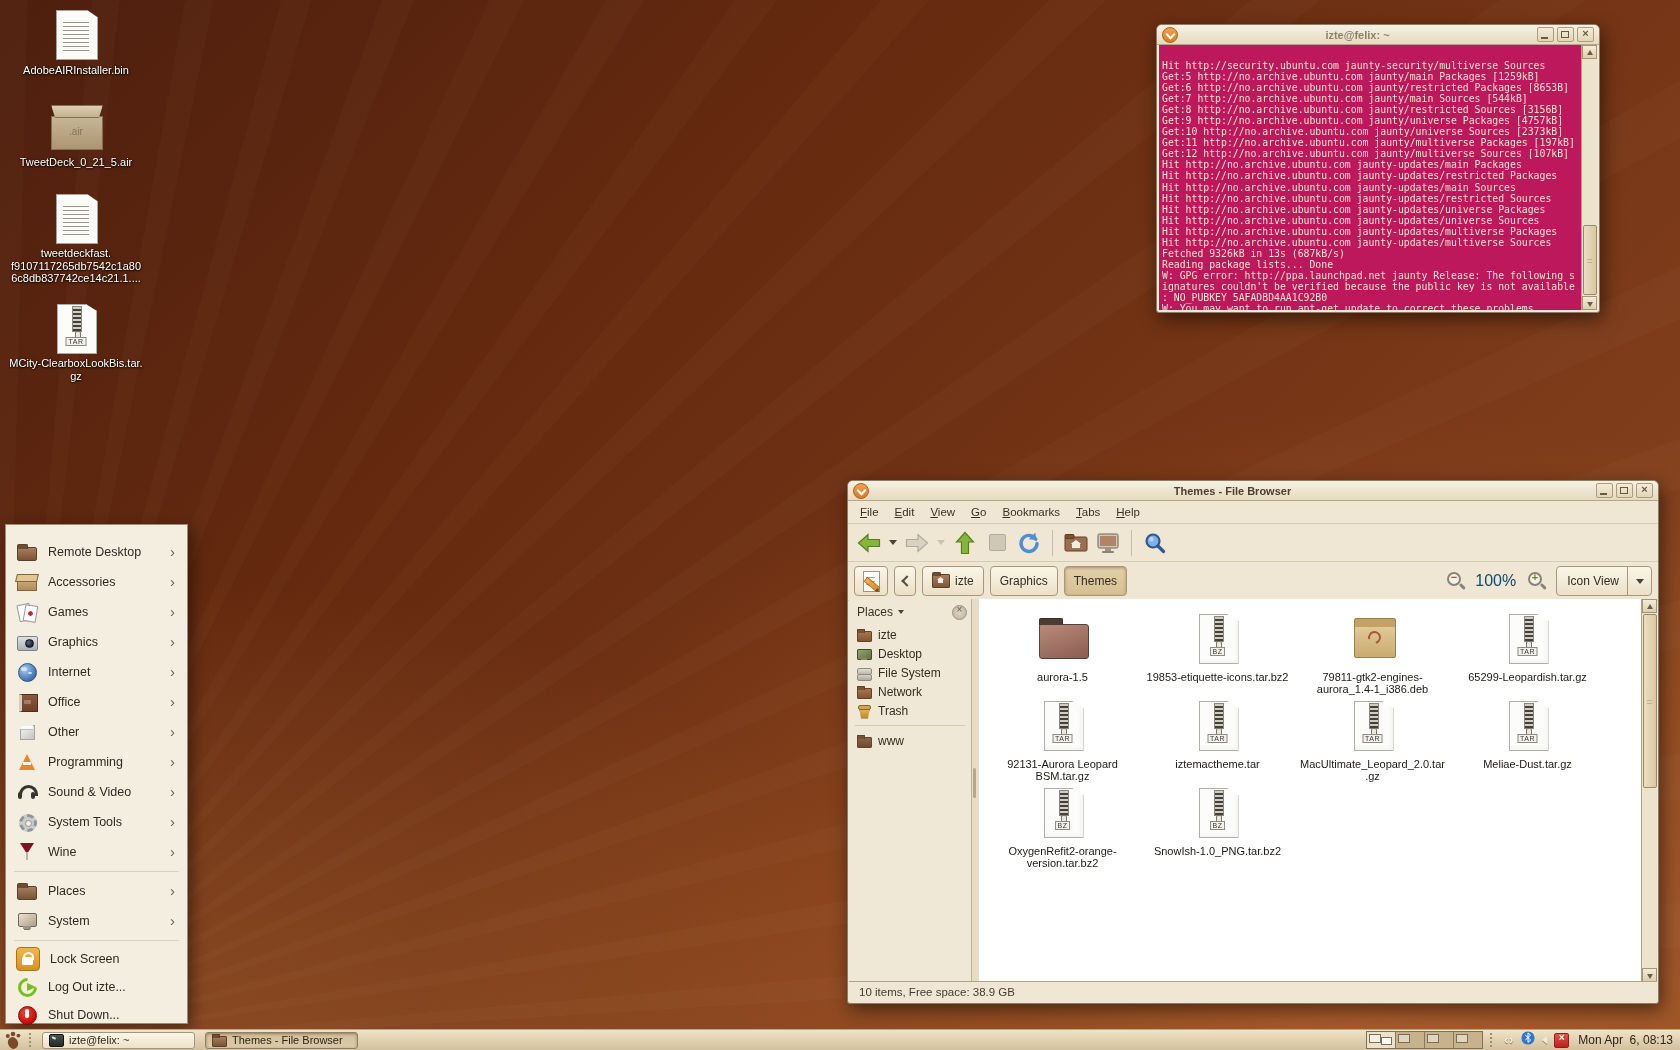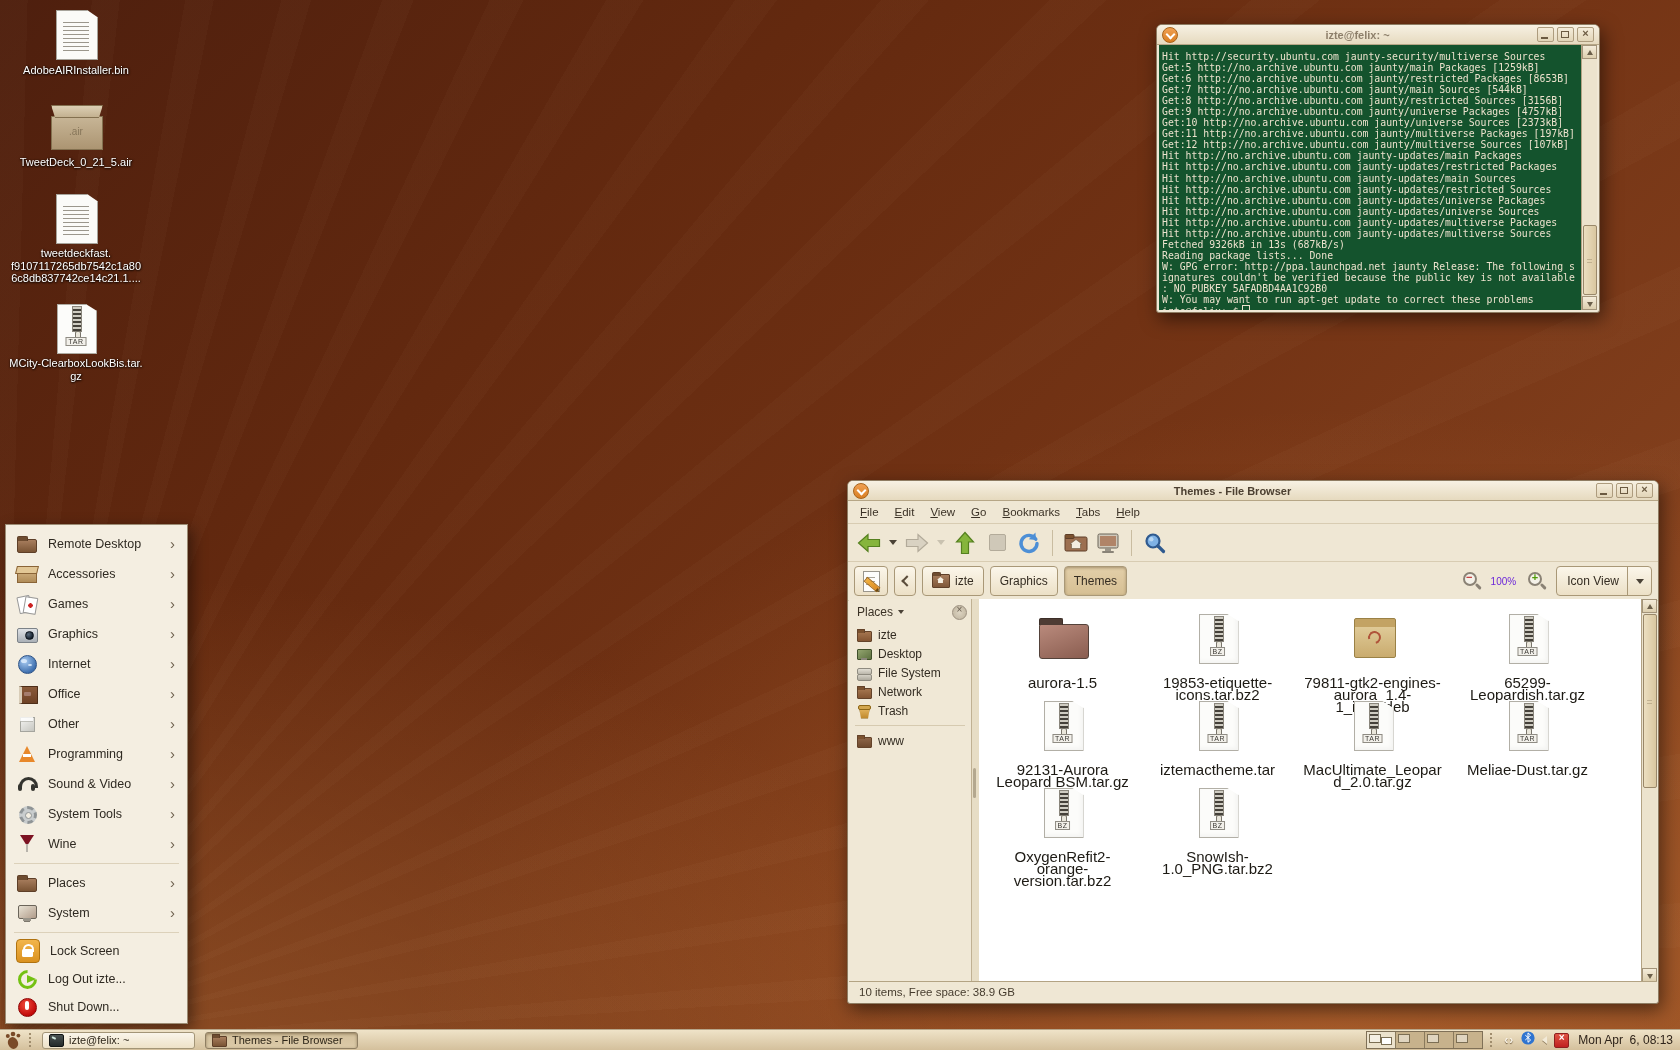--- a/index.html
+++ b/index.html
@@ -63,21 +63,21 @@
   .dicon.i-tar-archive::before{content:"";position:absolute;left:50%;margin-left:-19px;top:0;width:38px;height:48px;
     background:#fcfcfa;border:1px solid #aeaba2;clip-path:polygon(0 0,72% 0,100% 14%,100% 100%,0 100%)}
   .dicon.i-tar-archive .zip{display:block;position:absolute;left:50%;margin-left:-4px;top:2px;width:8px;height:24px;
     background:repeating-linear-gradient(0deg,#45413a 0 2px,#cfccc2 2px 4px);border:1px solid #8a867c}
   .dicon.i-tar-archive .zip::after{content:"";position:absolute;left:1.5px;top:24px;width:4px;height:6px;border:1px solid #7a766c;border-radius:2px;background:#eae7dc}
   .dicon.i-tar-archive .dbadge{display:block;position:absolute;left:50%;transform:translateX(-50%);top:33px;
     background:#f2f0ea;border:1px solid #8f8c84;font-size:7px;letter-spacing:.5px;padding:0 2px;color:#3a3833}
 
   
   .term{left:1156px;top:24px;width:442px;height:287px;background:#f0e8d6}
-  .term-body{position:absolute;left:2px;top:20px;right:17px;bottom:2px;background:#14532d;overflow:hidden;padding:6px 0 0 3px}
+  .term-body{position:absolute;left:2px;top:20px;right:17px;bottom:2px;background:#be185d;overflow:hidden;padding:15px 0 0 3px}
   .tline{font-family:"DejaVu Sans Mono",monospace;font-size:9.8px;line-height:11.05px;color:#ece2cd;white-space:pre}
   .cursor{display:inline-block;width:6px;height:9px;border:1px solid #ece2cd;margin-left:3px;vertical-align:-1px}
   .term-scroll{top:20px;right:2px;bottom:2px}
   .term-scroll .sthumb{top:68%;bottom:15px}
 
   
   .fb{left:847px;top:480px;width:810px;height:522px}
   .menubar{display:flex;align-items:center;height:22px;padding:0 4px;border-bottom:1px solid #d8ccb2;font-size:11.5px;color:#3b3226}
   .mitem{display:block;padding:2px 8px;border-radius:2px}
   .mitem::first-letter{text-decoration:underline}
@@ -105,21 +105,21 @@
   .pathbtn .pfold.i-folder{display:block;width:16px;height:12px;background:linear-gradient(#a87e5e,#7e5638);border:1px solid #5e3f28;border-radius:1px;position:relative}
   .pathbtn .pfold.i-folder::before{content:"";position:absolute;left:-1px;top:-3px;width:7px;height:3px;background:#6e4c30;border:1px solid #5e3f28;border-bottom:none;border-radius:2px 2px 0 0}
   .pathbtn .pfold.i-folder::after{content:"";position:absolute;left:4px;top:2px;width:7px;height:6px;background:#f5efe2;clip-path:polygon(50% 0,100% 45%,85% 45%,85% 100%,15% 100%,15% 45%,0 45%)}
   .pathbtn.i-active{background:linear-gradient(#e3cfa9,#d6bf93);box-shadow:inset 0 1px 3px rgba(90,70,40,.45);font-weight:normal}
   .viewctl{margin-left:auto;display:flex;align-items:center;gap:8px}
   .zoomctl{width:24px;height:24px;position:relative}
   .mag{position:absolute;left:4px;top:3px;width:10px;height:10px;border:2px solid #8a8275;border-radius:50%;background:#f4f1e8}
   .mag::before{content:"";position:absolute;left:10px;top:11px;width:7px;height:2.5px;background:#8a8275;border-radius:2px;transform:rotate(45deg)}
   .mag.minus::after{content:"−";position:absolute;left:1.5px;top:-3.5px;font-size:11px;font-weight:bold;color:#c43c3c}
   .mag.plus::after{content:"+";position:absolute;left:1.5px;top:-3px;font-size:11px;font-weight:bold;color:#4e9a06}
-  .zoomlvl{font-size:10px;color:#6d28d9}
+  .zoomlvl{font-size:16px;color:#0c4a6e}
   .viewsel{height:30px;background:linear-gradient(#fbf6ea,#ece0c6);border:1px solid #a99877;border-radius:4px;
     display:flex;align-items:center;font-size:12px;color:#352d22;padding:0 0 0 10px;gap:8px}
   .vs-div{width:1px;height:28px;background:#a99877}
   .viewsel .dd{margin:0 7px 0 0}
 
   .fb-content{position:absolute;left:1px;right:1px;top:118px;bottom:21px}
   .sidebar{position:absolute;left:0;top:0;bottom:0;width:122px;background:#f0e8d6}
   .sb-head{display:flex;align-items:center;height:26px;padding:0 4px 0 8px;gap:4px}
   .sb-title{display:flex;align-items:center;gap:5px;font-size:12px;color:#3b3226}
   .dd.small{border-left-width:3.5px;border-right-width:3.5px;border-top-width:4.5px}
@@ -141,21 +141,21 @@
   .sicon.i-filesystem::after{left:1px;top:8px;width:13px;height:5px;background:linear-gradient(#d5d1c6,#aeaa9e);border:1px solid #8f8b80;border-radius:2px}
   .sicon.i-trash::before{left:3px;top:4px;width:9px;height:9px;background:linear-gradient(#e2b35e,#c08a2e);border:1px solid #8f6716;clip-path:polygon(0 0,100% 0,82% 100%,18% 100%)}
   .sicon.i-trash::after{left:2px;top:1.5px;width:11px;height:2.5px;background:#d2a64e;border:1px solid #8f6716;border-radius:2px}
 
   .splitter{position:absolute;left:122px;top:0;bottom:0;width:7px;background:#e7ddc5;border-left:1px solid #c0b193;border-right:1px solid #b3a383}
   .splitter::after{content:"";position:absolute;left:1px;top:44%;width:3px;height:30px;background:#b4a88f;border-radius:2px}
 
   .files-area{position:absolute;left:130px;right:15px;top:0;bottom:0;background:#fff;overflow:hidden}
   .files-grid{display:grid;grid-template-columns:repeat(4,155px);grid-auto-rows:87px;padding:14px 0 0 6px;justify-items:center}
   .file-item{width:150px;text-align:center}
-  .fname{display:inline-block;max-width:146px;font-size:15px;line-height:12px;color:#1d1a14;overflow-wrap:anywhere;margin-top:12px}
+  .fname{display:inline-block;max-width:146px;font-size:11px;line-height:12px;color:#1d1a14;overflow-wrap:anywhere;margin-top:6px}
   .ficon{position:relative;width:56px;height:52px;display:block;margin:0 auto}
   .ficon .zip,.ficon .fbadge{display:none}
   .ficon.i-tar::before,.ficon.i-bz::before{content:"";position:absolute;left:50%;margin-left:-19px;top:1px;width:38px;height:48px;
     background:#fcfcfa;border:1px solid #b2afa6;clip-path:polygon(0 0,72% 0,100% 14%,100% 100%,0 100%);box-shadow:inset -2px -2px 4px rgba(0,0,0,.04)}
   .ficon.i-tar .zip,.ficon.i-bz .zip{display:block;position:absolute;left:50%;margin-left:-4px;top:3px;width:8px;height:24px;
     background:repeating-linear-gradient(0deg,#45413a 0 2px,#cfccc2 2px 4px);border:1px solid #8a867c}
   .ficon.i-tar .zip::after,.ficon.i-bz .zip::after{content:"";position:absolute;left:1.5px;top:24px;width:4px;height:6px;border:1px solid #7a766c;border-radius:2px;background:#eae7dc}
   .ficon.i-tar .fbadge,.ficon.i-bz .fbadge{display:block;position:absolute;left:50%;transform:translateX(-50%);top:34px;
     background:#f2f0ea;border:1px solid #8f8c84;font-size:7px;letter-spacing:.5px;padding:0 2px;color:#3a3833}
   .ficon.i-folder::before{content:"";position:absolute;left:4px;top:11px;width:48px;height:33px;
@@ -164,21 +164,21 @@
   .ficon.i-deb::before{content:"";position:absolute;left:9px;top:5px;width:40px;height:38px;border:1px solid #9a8146;border-radius:2px;
     background:linear-gradient(#c3a364 0 8px,rgba(0,0,0,0) 8px),linear-gradient(#e5d2a2,#c9ab6e)}
   .ficon.i-deb::after{content:"";position:absolute;left:23px;top:18px;width:9px;height:9px;border:2px solid #b0543a;border-bottom-color:transparent;border-radius:50%;transform:rotate(30deg)}
   .files-scroll{top:0;right:0;bottom:0}
   .files-scroll .sthumb{top:15px;height:45%}
   .statusbar{position:absolute;left:1px;right:1px;bottom:1px;height:20px;border-top:1px solid #b3a383;
     display:flex;align-items:center;padding:0 10px;font-size:11.5px;color:#463c2e;background:#efe7d4;border-radius:0 0 2px 2px}
 
   
   .gmenu{position:absolute;left:5px;top:524px;width:183px;height:500px;background:#f4eee1;
-    border:1px solid #9c8c74;box-shadow:4px 5px 14px rgba(0,0,0,.45);padding:4px 0;box-sizing:border-box}
+    border:1px solid #9c8c74;box-shadow:4px 5px 14px rgba(0,0,0,.45);padding:12px 0;box-sizing:border-box}
   .menu-item{display:flex;align-items:center;height:30px;padding:0 6px 0 10px;gap:10px}
   .msec.small .menu-item{height:28px}
   .mlabel{font-size:12.5px;color:#2f2a22;flex:1;white-space:nowrap}
   .marrow{font-size:15px;color:#6f6250;margin-right:6px;line-height:10px}
   .menu-sep{height:1px;background:#dcd1ba;margin:4px 8px}
   .micon{width:22px;height:22px;position:relative;flex:0 0 22px}
   .micon::before,.micon::after{content:"";position:absolute}
   .micon.i-folder::before{left:1px;top:6px;width:18px;height:12px;background:linear-gradient(#a87e5e,#7a5434);border:1px solid #5e3f28;border-radius:2px}
   .micon.i-folder::after{left:1px;top:3px;width:9px;height:4px;background:#6e4c30;border:1px solid #5e3f28;border-bottom:none;border-radius:2px 2px 0 0}
   .micon.i-box::before{left:1px;top:8px;width:18px;height:10px;background:linear-gradient(#cdac7c,#b08c58);border:1px solid #8a6437}

